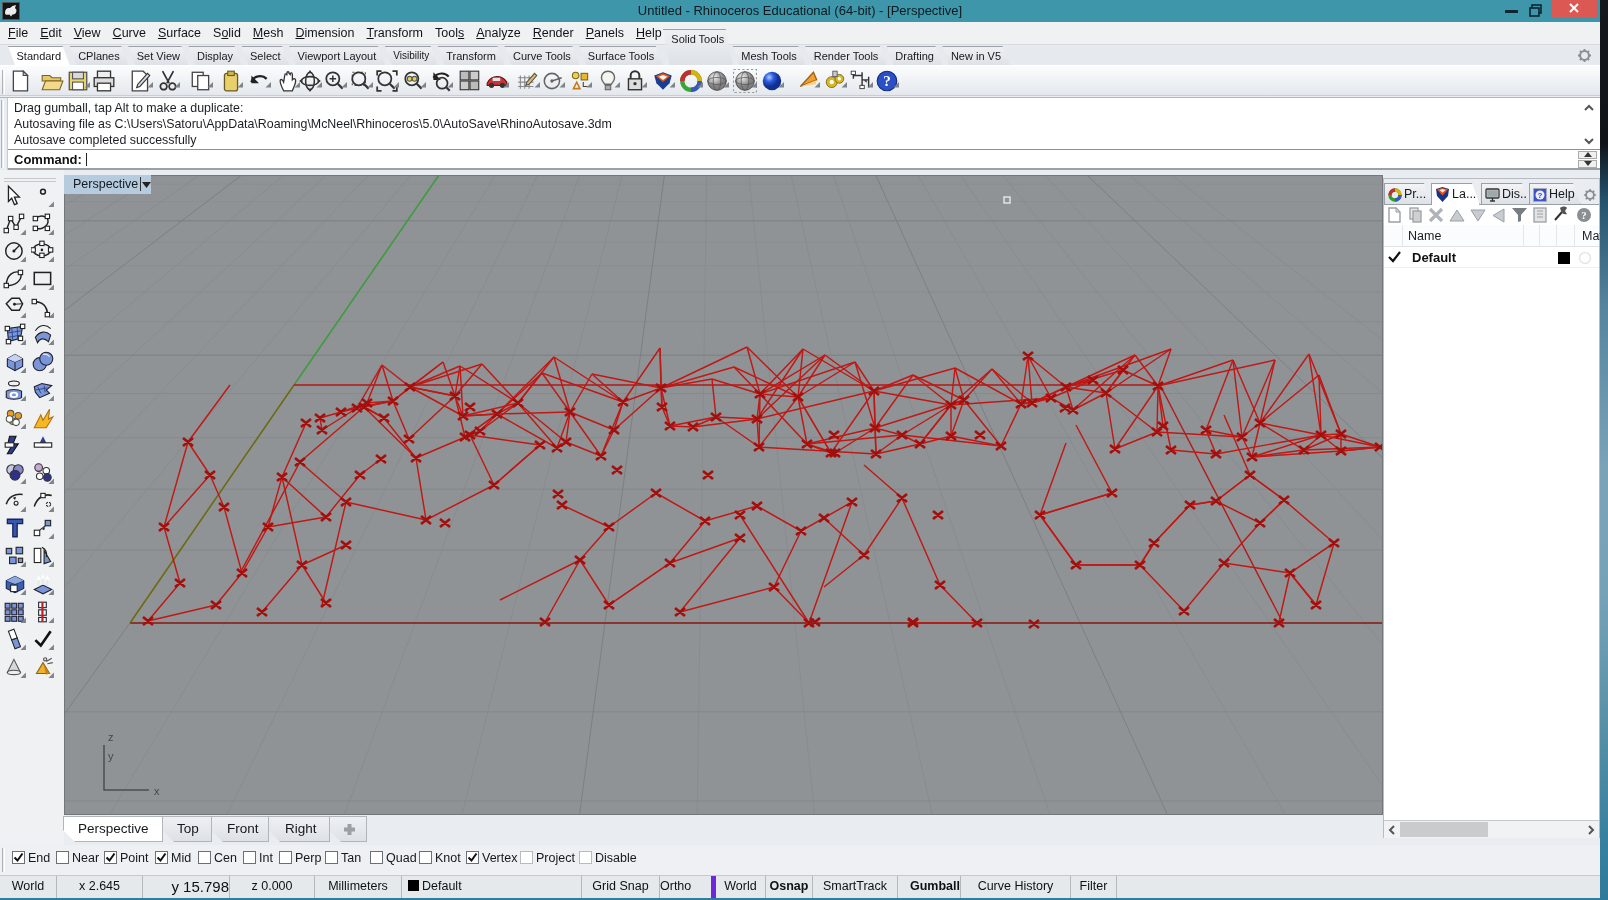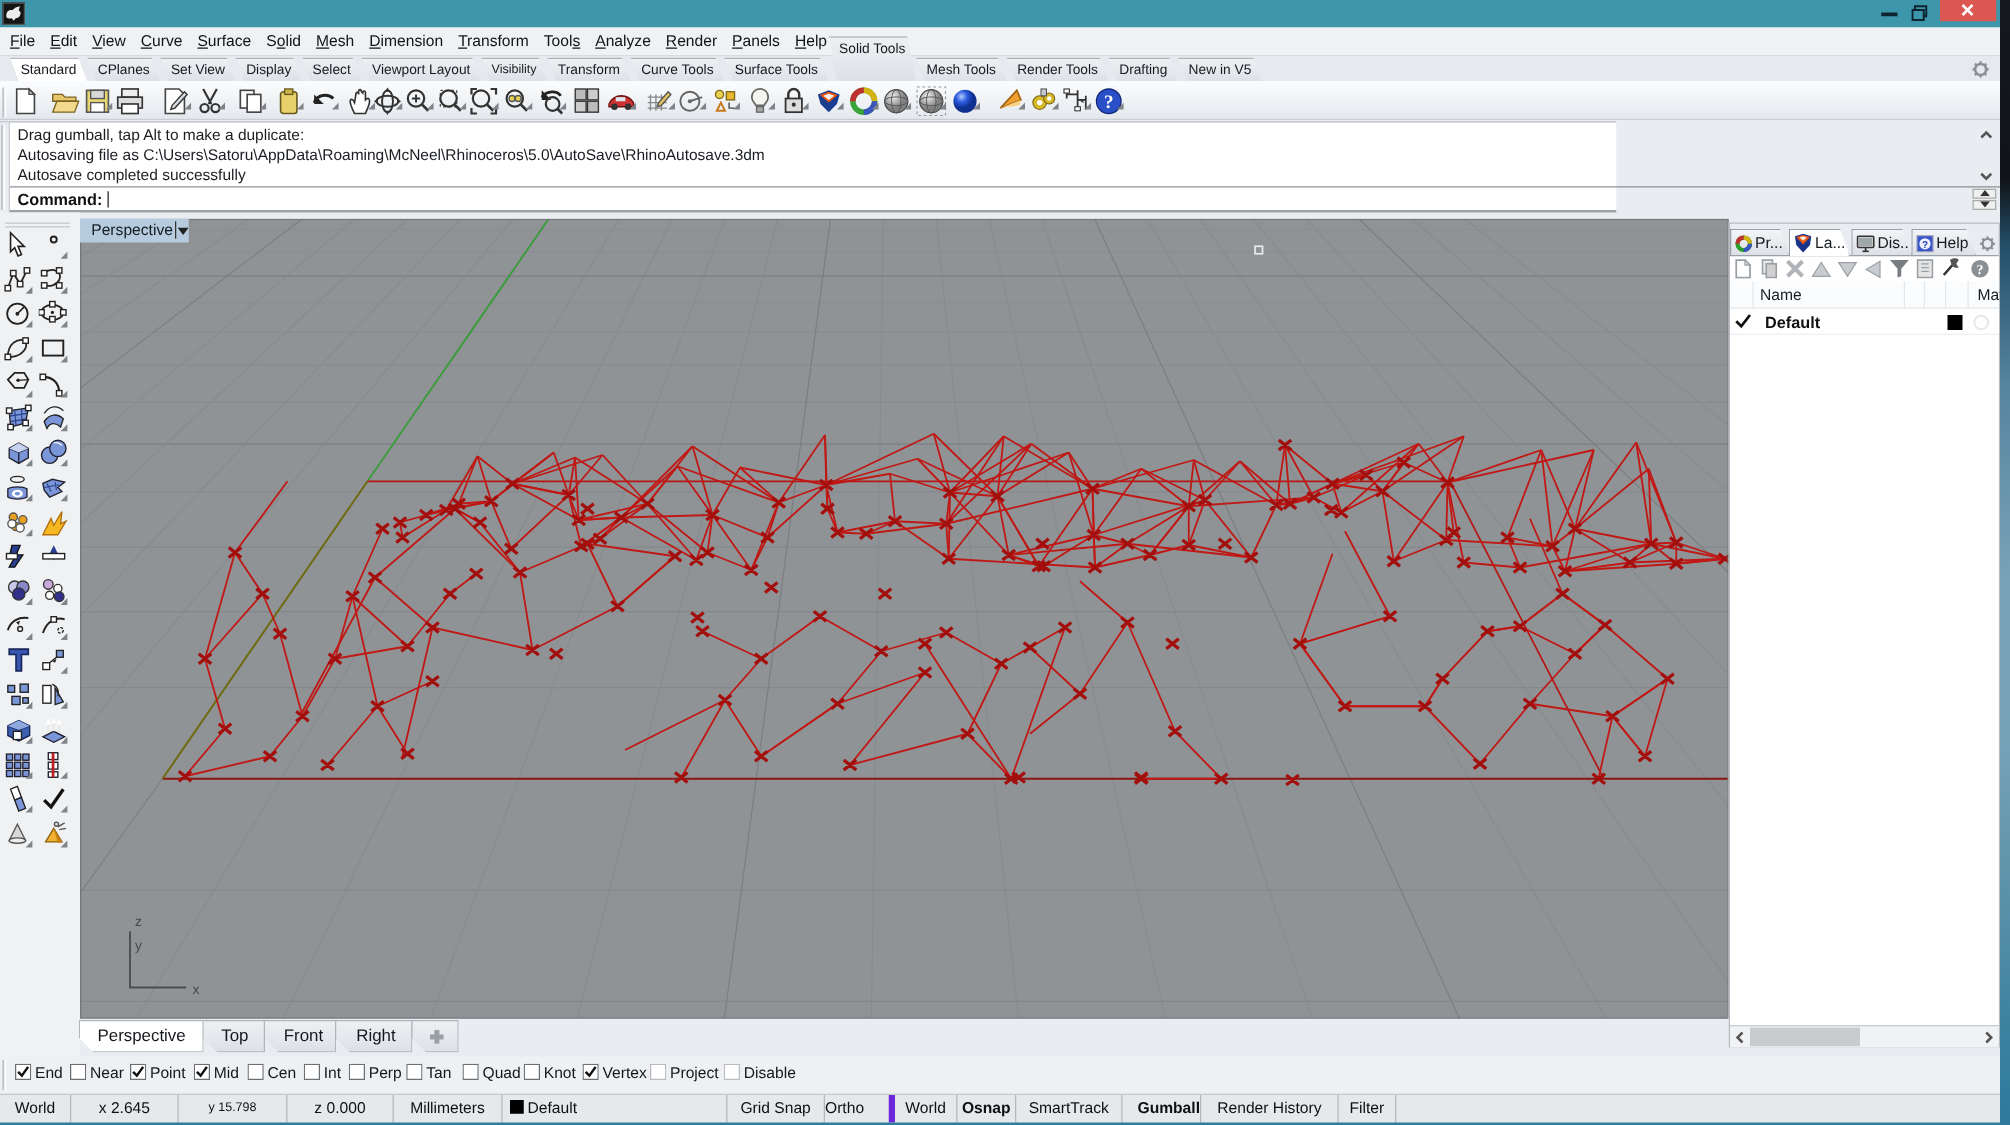--- a/index.html
+++ b/index.html
@@ -6,20 +6,21 @@
 body{position:relative;background:#e9ecf0}
 .tt{font-size:13px;color:#101418}
 svg{display:block}
 </style></head><body>
 <div class="abs" style="left:0;top:0;width:1600px;height:22px;background:#3e96ab">
 <div class="abs" style="left:2px;top:2px;width:18px;height:18px;background:#151515;border:1px solid #555">
 <svg width="16" height="16" viewBox="0 0 16 16">
         <path d="M2 10 C2 6 4 4.5 7 5 L9.5 3 L13 2 L12 5 L13.5 7 C13.5 10 12 11.5 9.5 11.5 L8 13.5 L6.5 11.5 C4.5 12 2 12 2 10 Z" fill="#ececec"></path>
       </svg>
     </div>
+<div class="abs" style="left:0;top:3px;width:1600px;text-align:center;font-size:13px;color:#0d1a20">Untitled - Rhinoceros Educational (64-bit) - [Perspective]</div>
 <div class="abs" style="left:1505px;top:10px;width:13px;height:3px;background:#0e2430"></div>
 <svg class="abs" style="left:1529px;top:4px" width="14" height="13" viewBox="0 0 14 13">
       <rect x="3" y="1" width="9" height="8" fill="none" stroke="#0e2430" stroke-width="1.6"></rect>
       <rect x="1" y="4" width="9" height="8" fill="#3e96ab" stroke="#0e2430" stroke-width="1.6"></rect>
     </svg>
 <div class="abs" style="left:1552px;top:0;width:45px;height:17px;background:#dc5853"></div>
 <svg class="abs" style="left:1568px;top:3px" width="12" height="11" viewBox="0 0 12 11">
       <path d="M2 1 L10 9 M10 1 L2 9" stroke="#fff" stroke-width="2"></path>
     </svg>
 </div>
@@ -252,21 +253,21 @@
       <rect x="10" y="15" width="4" height="3" fill="#fff" stroke="#333" stroke-width="0.8"></rect>
       <path d="M13.5 10.5 l3 2 -0.5-2.5 z" fill="#333"></path>
       <path d="M17 17 l5 0 l0 -5 z" fill="#7f8488"></path>
     </svg>
     <svg class="abs" style="left:875px;top:3px" width="24" height="24" viewBox="0 0 22 22">
       <circle cx="11" cy="11" r="9" fill="#2a50c8" stroke="#12287a" stroke-width="1"></circle>
       <text x="11" y="16" text-anchor="middle" font-size="14" font-weight="bold" fill="#fff" font-family="Liberation Serif">?</text>
       <path d="M17 17 l5 0 l0 -5 z" fill="#7f8488"></path>
     </svg>
   </div>
-<div class="abs" style="left:0;top:97px;width:1293px;height:73px;background:#fff;border-top:1px solid #b2b6bb;border-bottom:2px solid #9aa0a6">
+<div class="abs" style="left:0;top:97px;width:1600px;height:73px;background:#fff;border-top:1px solid #b2b6bb;border-bottom:2px solid #9aa0a6">
 <div class="abs" style="left:0;top:0;width:8px;height:73px;background:#e9ecf0;border-right:1px solid #c6cacf"></div>
 <div class="abs" style="left:1px;top:2px;width:3px;height:68px;border-left:1px solid #aeb2b6;border-right:1px solid #fff"></div>
 <div class="abs tt" style="left:14px;top:3px;line-height:15.8px;font-size:12.4px;color:#1b1e22">Drag gumball, tap Alt to make a duplicate:<br>Autosaving file as C:\Users\Satoru\AppData\Roaming\McNeel\Rhinoceros\5.0\AutoSave\RhinoAutosave.3dm<br>Autosave completed successfully</div>
 <div class="abs" style="left:8px;top:51px;width:1592px;height:1px;background:#8d9196"></div>
 <div class="abs tt" style="left:14px;top:54px;font-size:13px;font-weight:bold;color:#111">Command: <span style="display:inline-block;width:1px;height:13px;background:#222;vertical-align:-2px"></span></div>
 <svg class="abs" style="left:1583px;top:5px" width="12" height="10" viewBox="0 0 12 10">
       <path d="M2 7 L6 3 L10 7" stroke="#555" stroke-width="2" fill="none"></path>
     </svg>
 <svg class="abs" style="left:1583px;top:38px" width="12" height="10" viewBox="0 0 12 10">
       <path d="M2 3 L6 7 L10 3" stroke="#555" stroke-width="2" fill="none"></path>
@@ -1077,26 +1078,26 @@
     </svg>
     <span class="abs" style="left:536px;top:6px;font-size:12.5px;color:#15181c">Project</span>
     <svg class="abs" style="left:579px;top:6px" width="13" height="13" viewBox="0 0 13 13">
       <rect x="0.5" y="0.5" width="12" height="12" fill="#fff" stroke="#b8bcc0"></rect>
     </svg>
     <span class="abs" style="left:595px;top:6px;font-size:12.5px;color:#15181c">Disable</span>
   </div>
 <div class="abs" style="left:0;top:875px;width:1600px;height:25px;background:#e6e9ec;border-top:1px solid #c6cacd">
     <div class="abs" style="left:0px;top:0;width:57px;height:22px;border-right:1px solid #b4b8bc;line-height:21px;font-size:12.5px;color:#0e1114;font-weight:normal;text-align:center;">World</div>
     <div class="abs" style="left:57px;top:0;width:86px;height:22px;border-right:1px solid #b4b8bc;line-height:21px;font-size:12.5px;color:#0e1114;text-align:center;">x 2.645</div>
-    <div class="abs" style="left:143px;top:0;width:87px;height:22px;border-right:1px solid #b4b8bc;line-height:21px;font-size:10px;color:#0e1114;text-align:center;">y 15.798</div>
+    <div class="abs" style="left:143px;top:0;width:87px;height:22px;border-right:1px solid #b4b8bc;line-height:21px;font-size:15px;color:#0e1114;text-align:right;">y 15.798</div>
     <div class="abs" style="left:230px;top:0;width:85px;height:22px;border-right:1px solid #b4b8bc;line-height:21px;font-size:12.5px;color:#0e1114;text-align:center;">z 0.000</div>
     <div class="abs" style="left:315px;top:0;width:87px;height:22px;border-right:1px solid #b4b8bc;line-height:21px;font-size:12.5px;color:#0e1114;text-align:center;">Millimeters</div>
     <div class="abs" style="left:402px;top:0;width:180px;height:22px;border-right:1px solid #b4b8bc;line-height:21px;font-size:12.5px;color:#0e1114;padding-left:6px;"><span style="display:inline-block;width:11px;height:11px;background:#000;vertical-align:-1px;margin-right:3px"></span>Default</div>
     <div class="abs" style="left:582px;top:0;width:78px;height:22px;border-right:1px solid #b4b8bc;line-height:21px;font-size:12.5px;color:#0e1114;text-align:center;">Grid Snap</div>
     <div class="abs" style="left:660px;top:0;width:56px;height:22px;border-right:5px solid #6d28d9;line-height:21px;font-size:12.5px;color:#0e1114;text-align:left;">Ortho</div>
     <div class="abs" style="left:716px;top:0;width:50px;height:22px;border-right:1px solid #b4b8bc;line-height:21px;font-size:12.5px;color:#0e1114;text-align:center;">World</div>
     <div class="abs" style="left:766px;top:0;width:47px;height:22px;border-right:1px solid #b4b8bc;line-height:21px;font-size:12.5px;color:#0e1114;font-weight:bold;text-align:center;">Osnap</div>
     <div class="abs" style="left:813px;top:0;width:85px;height:22px;border-right:1px solid #b4b8bc;line-height:21px;font-size:12.5px;color:#0e1114;text-align:center;">SmartTrack</div>
     <div class="abs" style="left:898px;top:0;width:63px;height:22px;border-right:1px solid #b4b8bc;line-height:21px;font-size:12.5px;color:#0e1114;font-weight:bold;text-align:right;">Gumball</div>
-    <div class="abs" style="left:961px;top:0;width:110px;height:22px;border-right:1px solid #b4b8bc;line-height:21px;font-size:12.5px;color:#0e1114;text-align:center;">Render History</div>
+    <div class="abs" style="left:961px;top:0;width:110px;height:22px;border-right:1px solid #b4b8bc;line-height:21px;font-size:12.5px;color:#0e1114;text-align:center;">Curve History</div>
     <div class="abs" style="left:1071px;top:0;width:46px;height:22px;border-right:1px solid #b4b8bc;line-height:21px;font-size:12.5px;color:#0e1114;text-align:center;">Filter</div>
 <div class="abs" style="left:0;top:22px;width:1600px;height:3px;background:#2f7ea0"></div>
   </div>
 <div class="abs" style="left:1600px;top:0;width:8px;height:900px;background:linear-gradient(#15181d 0%,#101419 16%,#24506b 22%,#55849f 34%,#7aa3b8 52%,#76a2b8 66%,#5a91a8 80%,#3a81a0 92%,#2d7a9c 100%)"></div>
 </body></html>

